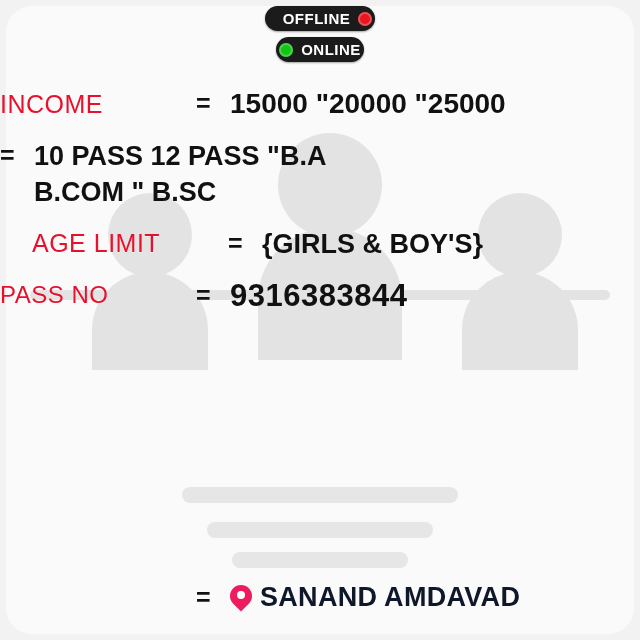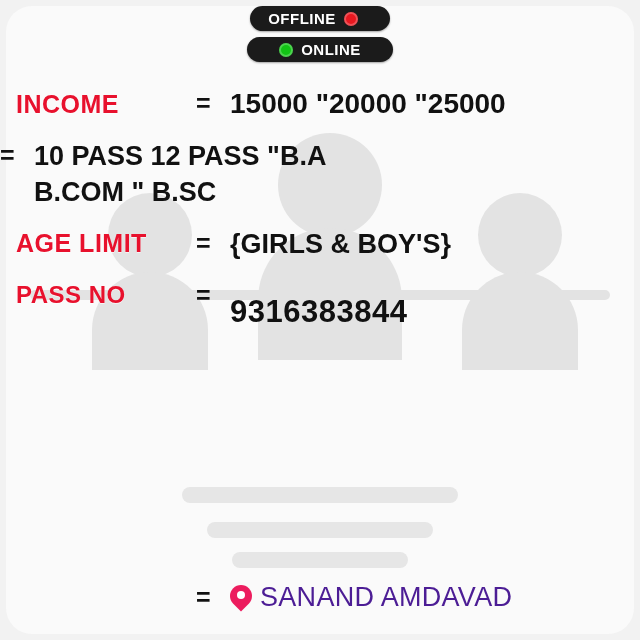--- a/index.html
+++ b/index.html
@@ -43,21 +43,21 @@
     align-items: center;
     gap: 6px;
   }
   .pill {
     display: flex;
     align-items: center;
     gap: 8px;
     background: #1b1b1b;
     color: #ffffff;
     border-radius: 14px;
-    padding: 4px 32px;
+    padding: 4px 3px;
     font-size: 15px;
     font-weight: bold;
     letter-spacing: 0.5px;
     box-shadow: 0 1px 2px rgba(0,0,0,0.35);
   }
   .pill.offline { padding-left: 18px; }
   .dot {
     width: 14px;
     height: 14px;
     border-radius: 50%;
@@ -76,24 +76,24 @@
   }
   .row {
     display: flex;
     align-items: flex-start;
     margin-bottom: 16px;
   }
   .label {
     width: 196px;
     flex: 0 0 196px;
     color: #e8112d;
-    font-weight: bold;
+    font-weight: normal;
     font-size: 25px;
     letter-spacing: 0.5px;
-    padding-left: 16px;
+    padding-left: 0;
     box-sizing: border-box;
     line-height: 34px;
     text-shadow: 0 1px 0 rgba(255,255,255,0.6);
   }
   .eq {
     width: 34px;
     flex: 0 0 34px;
     color: #111111;
     font-size: 25px;
     font-weight: bold;
@@ -105,23 +105,23 @@
     color: #111111;
     font-size: 27px;
     font-weight: bold;
     line-height: 36px;
     padding-right: 10px;
   }
   .value .line2 { display: block; }
 
   .row.income .label { line-height: 36px; }
   .row.income .value { font-size: 28px; }
-  .row.phone .value { font-size: 31px; letter-spacing: 0.5px; margin-top: 16px; }
+  .row.phone .value { font-size: 31px; letter-spacing: 0.5px; }
   .row.phone .label { font-size: 24px; }
-  .row.age .label { font-size: 25px; }
+  .row.age .label { font-size: 25px; margin-left: 32px; }
 
   
   .loc-row {
     position: absolute;
     left: 0;
     top: 582px;
     display: flex;
     align-items: center;
     width: 640px;
   }
@@ -149,23 +149,23 @@
     background: #ec1c5e;
   }
   .pin .hole {
     position: absolute;
     top: 8px; left: 7px;
     width: 8px; height: 8px;
     background: #ffffff;
     border-radius: 50%;
   }
   .loc-text {
-    color: #4c1d95;
+    color: #0f172a;
     font-size: 27px;
-    font-weight: normal;
+    font-weight: bold;
     letter-spacing: 0.3px;
   }
 </style>
 </head>
 <body>
 
 <div class="poster">
 
   <svg class="bg-art" viewBox="0 0 640 640">
     <rect x="0" y="0" width="640" height="640" fill="#f2f2f2"></rect>

